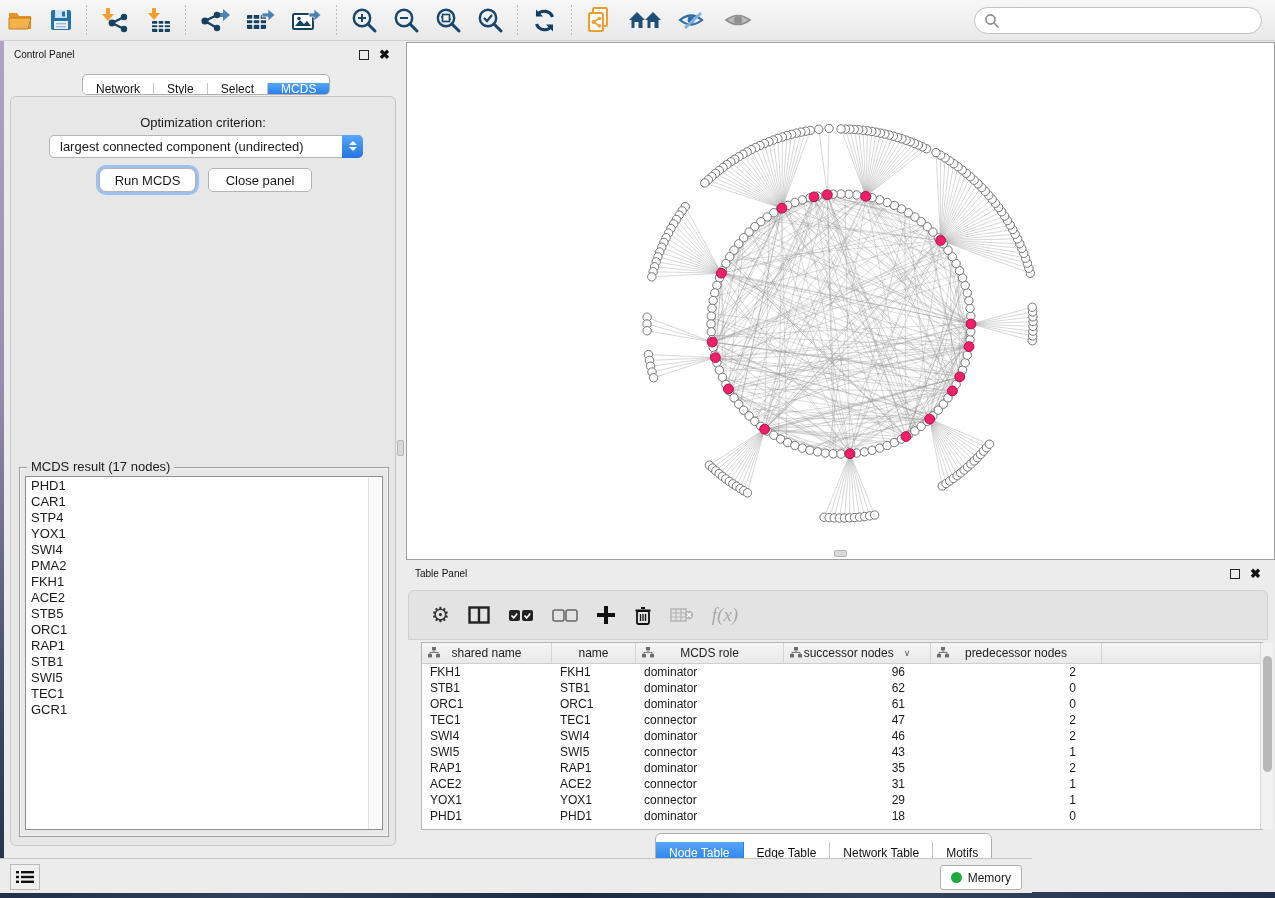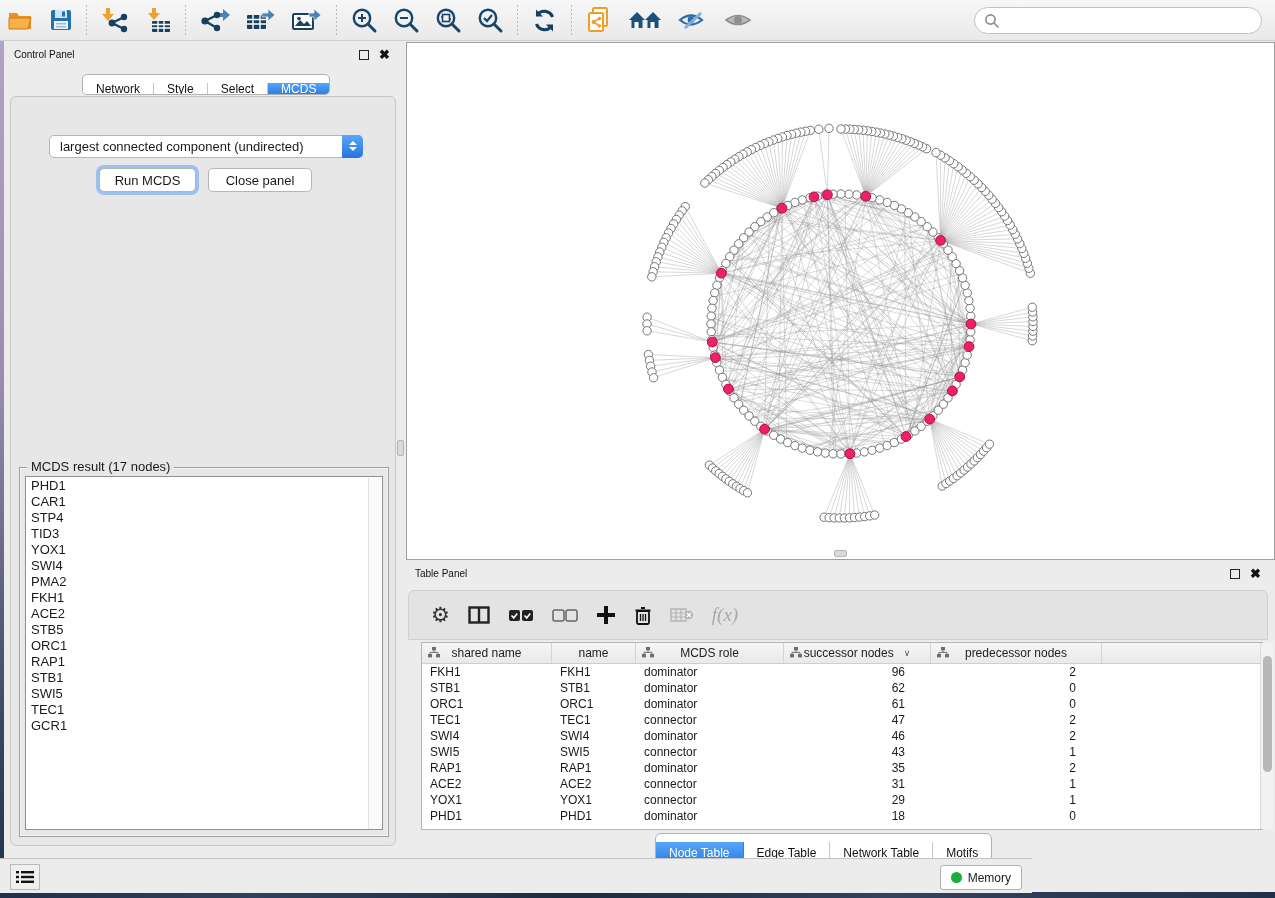--- a/index.html
+++ b/index.html
@@ -43,21 +43,21 @@
     background:#fff; border:1px solid #b5b5b5; border-radius:5px;
     display:flex; align-items:center; font-size:13px; }
   #criterion .val { flex:1; padding-left:10px; white-space:nowrap; overflow:hidden; }
   #criterion .stepper { width:21px; height:23px; margin:-1px -1px 0 0; border-radius:0 5px 5px 0;
     background:linear-gradient(#5aa6f7,#2374e1); display:flex; flex-direction:column;
     align-items:center; justify-content:center; gap:2px; }
   .chev { width:0; height:0; border-left:4px solid transparent; border-right:4px solid transparent; }
   .chev.up { border-bottom:4px solid #fff; } .chev.dn { border-top:4px solid #fff; }
   .push-btn { position:absolute; height:24px; background:#fff; border:1px solid #b5b5b5;
     border-radius:5px; font-size:13px; display:flex; align-items:center; justify-content:center; }
-  #run-btn { left:88px; top:71px; width:97px; box-shadow:0 0 0 3px rgba(95,160,245,.55); }
+  #run-btn { left:88px; top:71px; width:97px; box-shadow:0 0 0 3px rgba(95,160,245,.55);border-radius:7px; }
   #closep-btn { left:197px; top:71px; width:104px; }
   #result-group { position:absolute; left:8px; top:370px; width:370px; height:370px; }
   #result-group .legend { position:absolute; left:8px; top:-8px; padding:0 4px; font-size:13px;
     background:#e7e7e7; z-index:2; }
   #result-group .frame { position:absolute; inset:0; border:1px solid #9e9e9e;
     box-shadow:inset 0 0 0 1px #f4f4f4; }
   #result-list { position:absolute; left:6px; top:9px; width:358px; height:354px;
     background:#fff; border:1px solid #8f8f8f; overflow:hidden; font-size:13px; }
   #result-list .item { padding:1.5px 0 1.5px 5px; line-height:13px; }
   #result-scroll { position:absolute; right:1px; top:1px; width:13px; height:352px;
@@ -264,20 +264,21 @@
     <span class="float-box"></span>
     <span class="close-x">✖</span>
   </div>
   <div id="cp-tabs" class="seg-ctrl">
       <div class="seg">Network</div>
       <div class="seg">Style</div>
       <div class="seg">Select</div>
       <div class="seg sel">MCDS</div>
     </div>
   <div id="cp-body">
+    <div id="opt-label">Optimization criterion:</div>
     <div id="criterion">
       <span class="val">largest connected component (undirected)</span>
       <span class="stepper">
           <span class="chev up"></span>
           <span class="chev dn"></span>
         </span>
     </div>
     <div id="run-btn" class="push-btn">
         <span>Run MCDS</span>
       </div>
@@ -285,21 +286,20 @@
         <span>Close panel</span>
       </div>
     <div id="result-group">
       <div class="frame"></div>
       <div class="legend">MCDS result (17 nodes)</div>
       <div id="result-list">
         <div id="result-items">
             <div class="item">PHD1</div>
             <div class="item">CAR1</div>
             <div class="item">STP4</div>
-            <div class="item">TID3</div>
             <div class="item">YOX1</div>
             <div class="item">SWI4</div>
             <div class="item">PMA2</div>
             <div class="item">FKH1</div>
             <div class="item">ACE2</div>
             <div class="item">STB5</div>
             <div class="item">ORC1</div>
             <div class="item">RAP1</div>
             <div class="item">STB1</div>
             <div class="item">SWI5</div>

